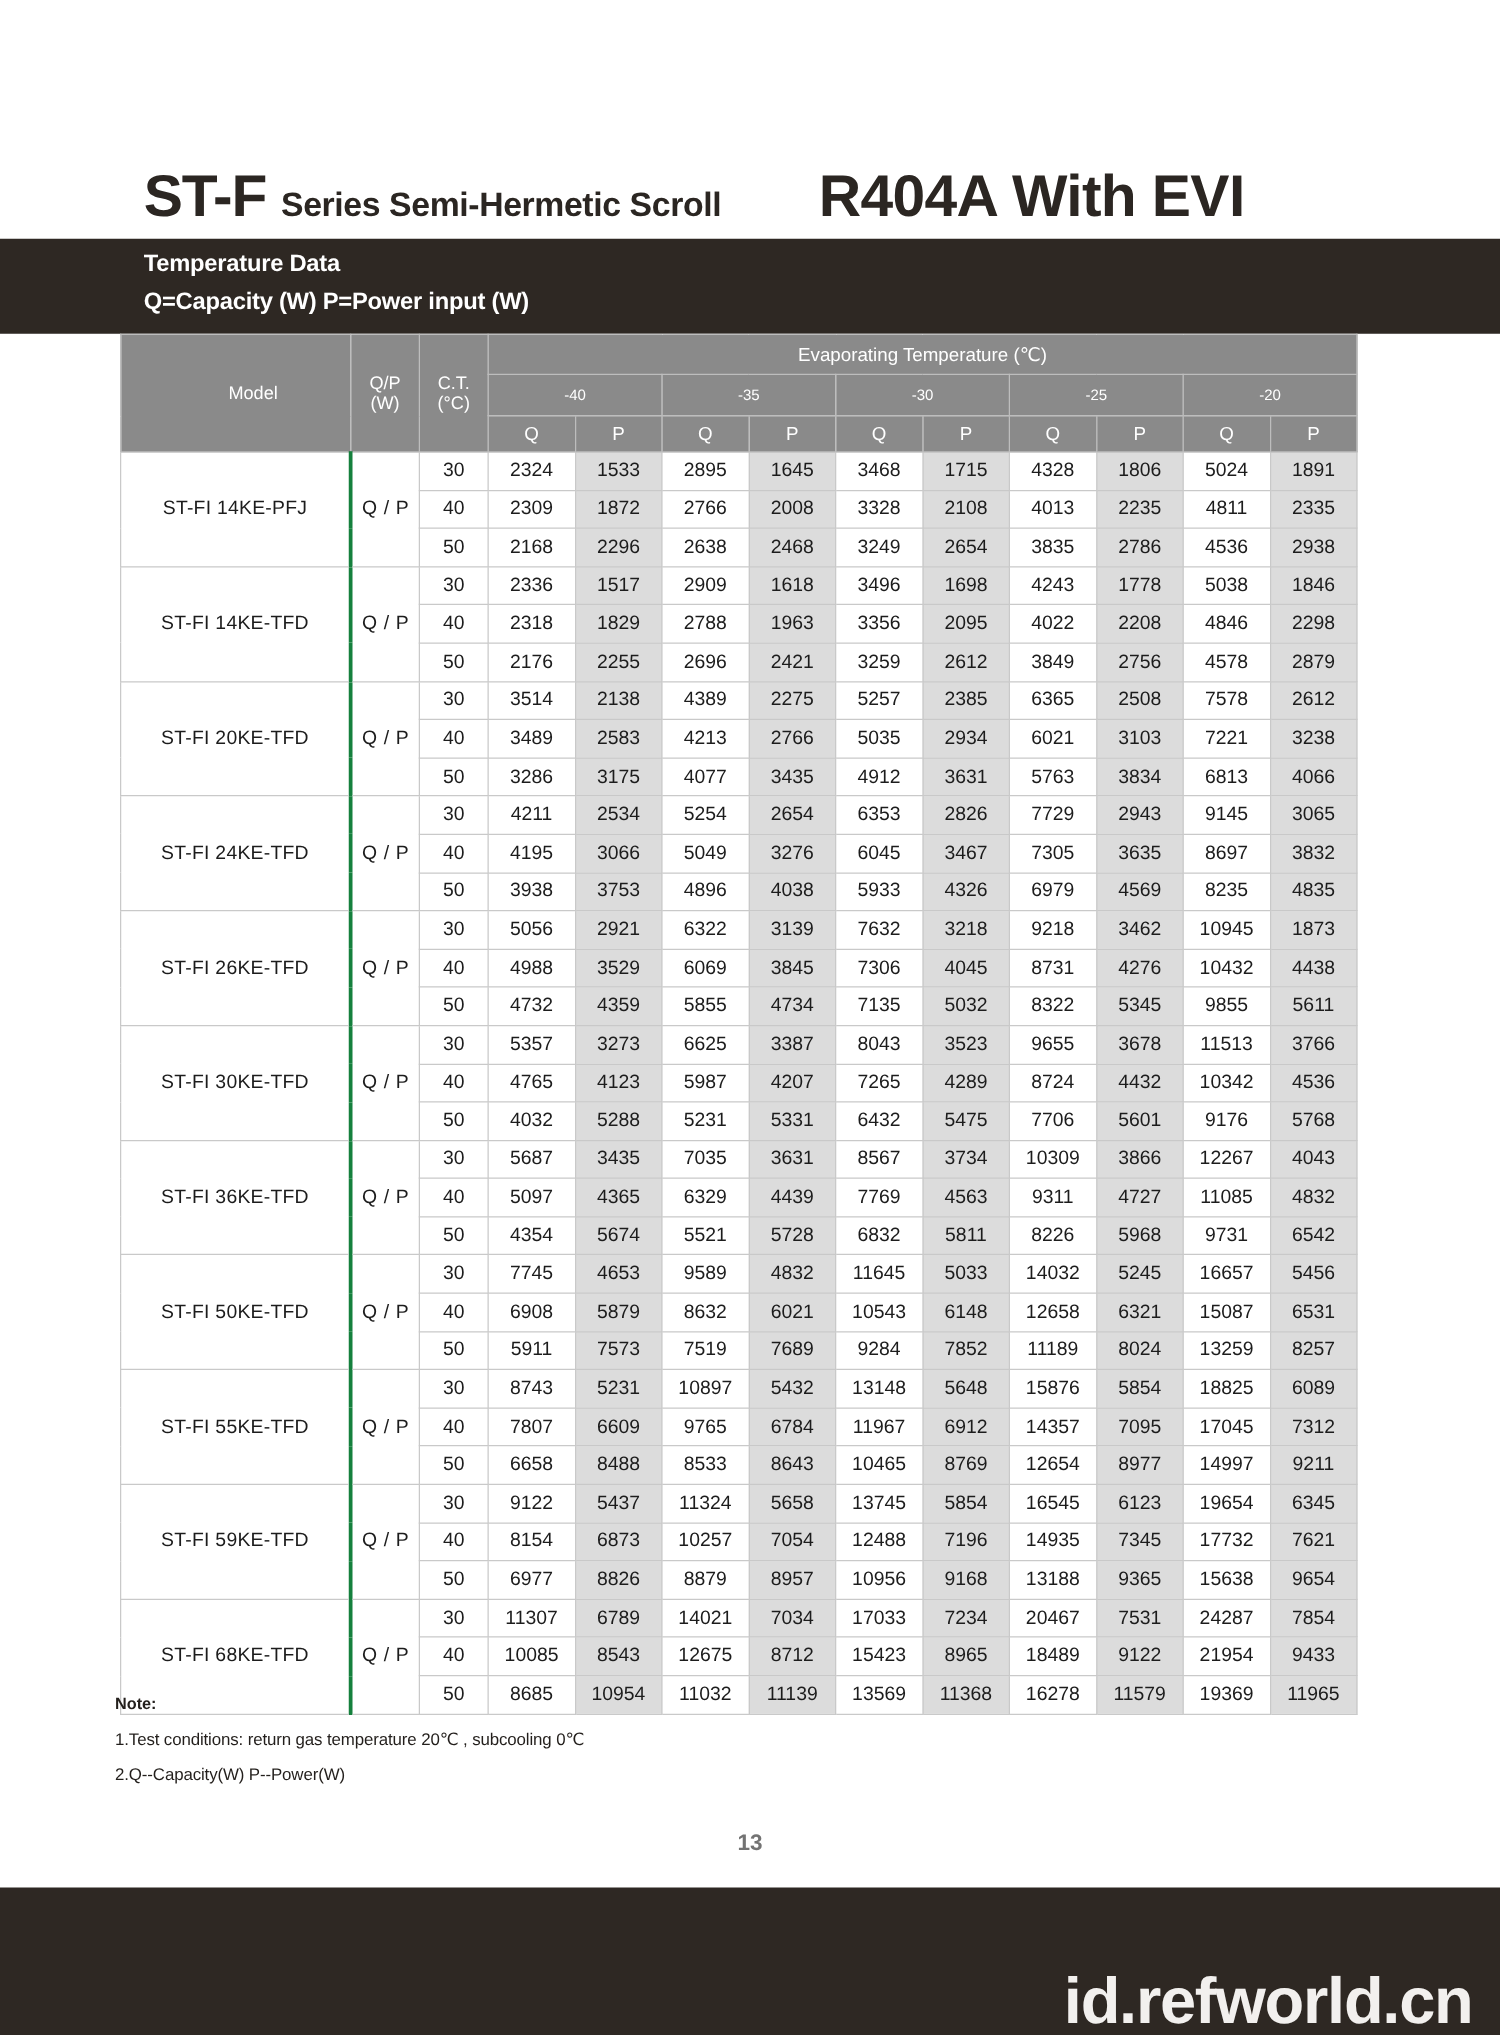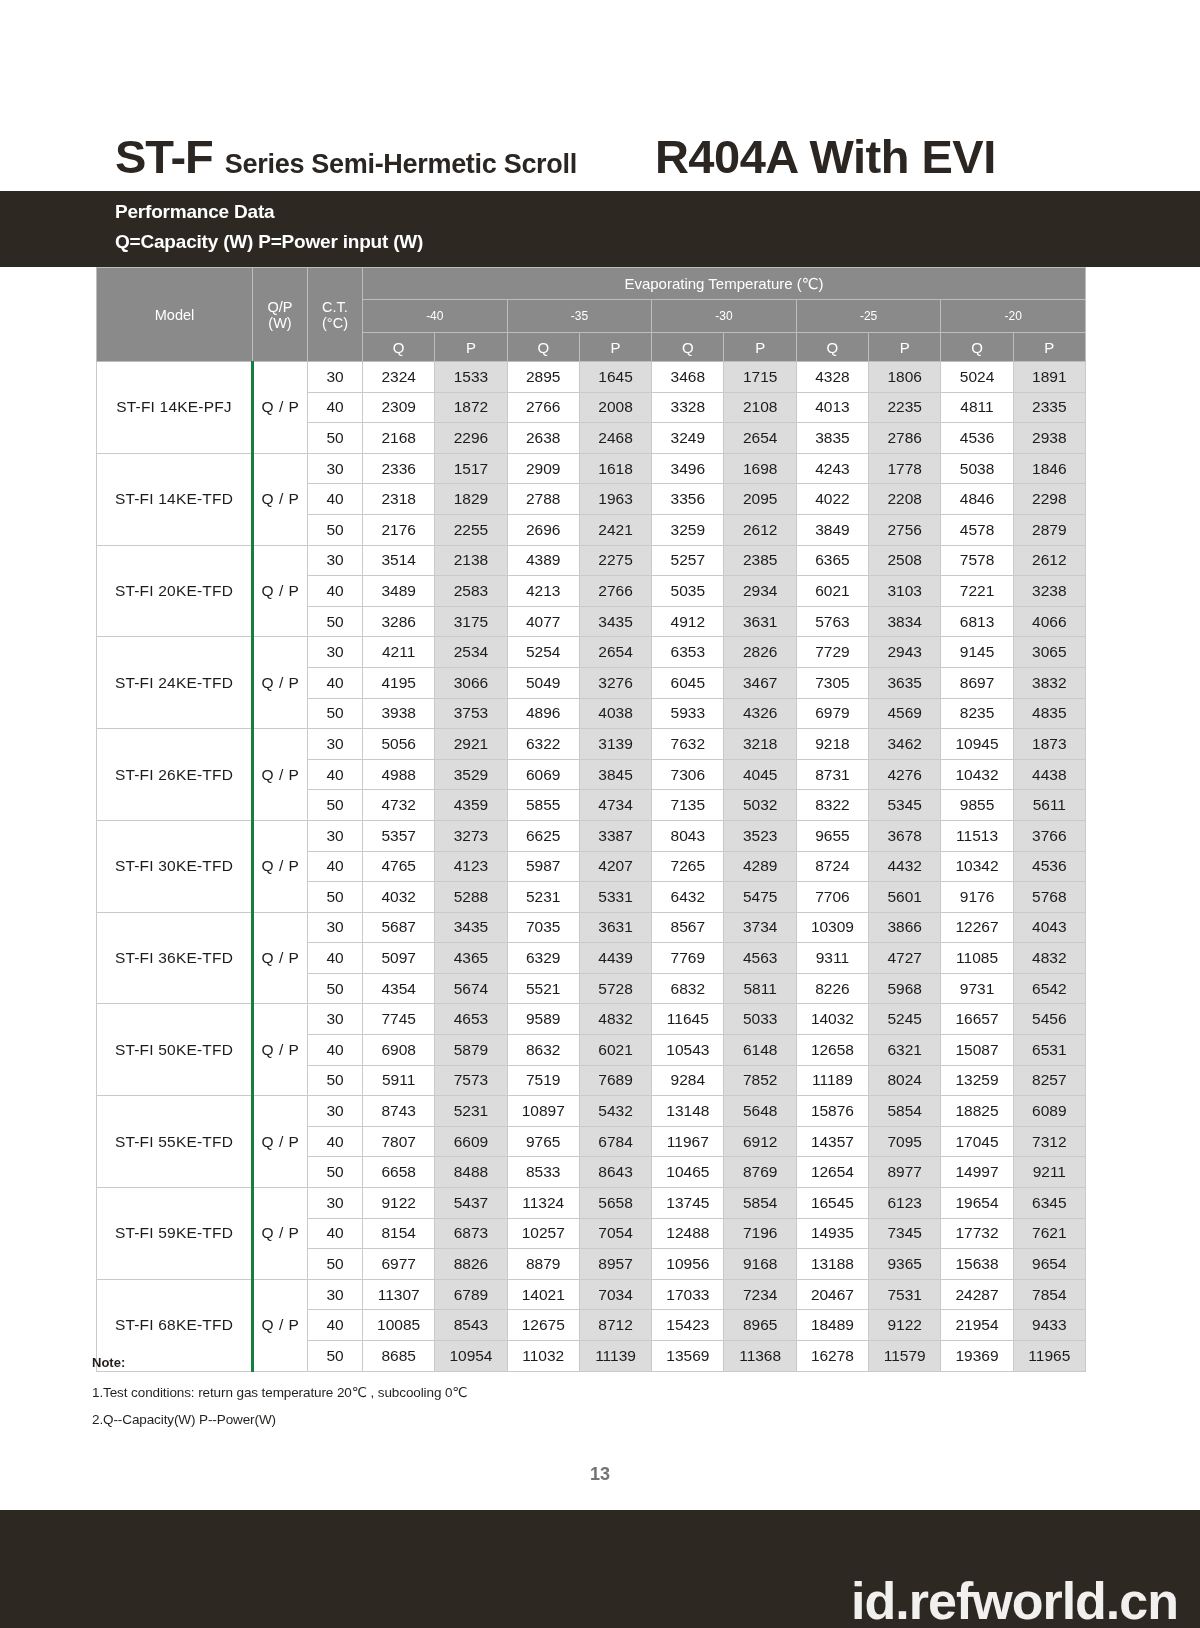--- a/index.html
+++ b/index.html
@@ -39,21 +39,21 @@
   
   .tbl-wrap{position:absolute;left:96px;top:267px;width:990px;}
   table{border-collapse:collapse;width:990px;table-layout:fixed;}
   th,td{padding:0;margin:0;}
 
   thead th{
     background:#8a8a8a;color:#ffffff;font-weight:normal;
     border:1px solid #bdbdbd;
     font-size:14.5px;text-align:center;vertical-align:middle;
   }
-  .th-model{width:155px;}
+  .th-model{width:155px;padding-left:28px;}
   .th-qp{width:54px;}
   .th-ct{width:54px;}
   .th-evap{font-size:15px;height:31px;}
   .th-temp{height:32px;font-size:12px;}
   .th-qp-sub{height:28px;font-size:15px;}
   .col-q,.col-p{width:69px;}
 
   tbody td{
     border:1px solid #c9c9c9;
     font-size:15.5px;text-align:center;vertical-align:middle;
@@ -101,21 +101,21 @@
 
   <div class="title-row">
     <div class="title-left">
       <span class="t-stf">ST-F</span>
       <span class="t-series">Series Semi-Hermetic Scroll</span>
     </div>
     <div class="title-right">R404A With EVI</div>
   </div>
 
   <div class="perf-band">
-    <div class="l1">Performance Data</div>
+    <div class="l1">Temperature Data</div>
     <div class="l2">Q=Capacity (W) P=Power input (W)</div>
   </div>
 
   <div class="tbl-wrap">
     <table>
       <thead>
         <tr>
           <th class="th-model" rowspan="3">Model</th>
           <th class="th-qp" rowspan="3">
             <div>Q/P</div>

